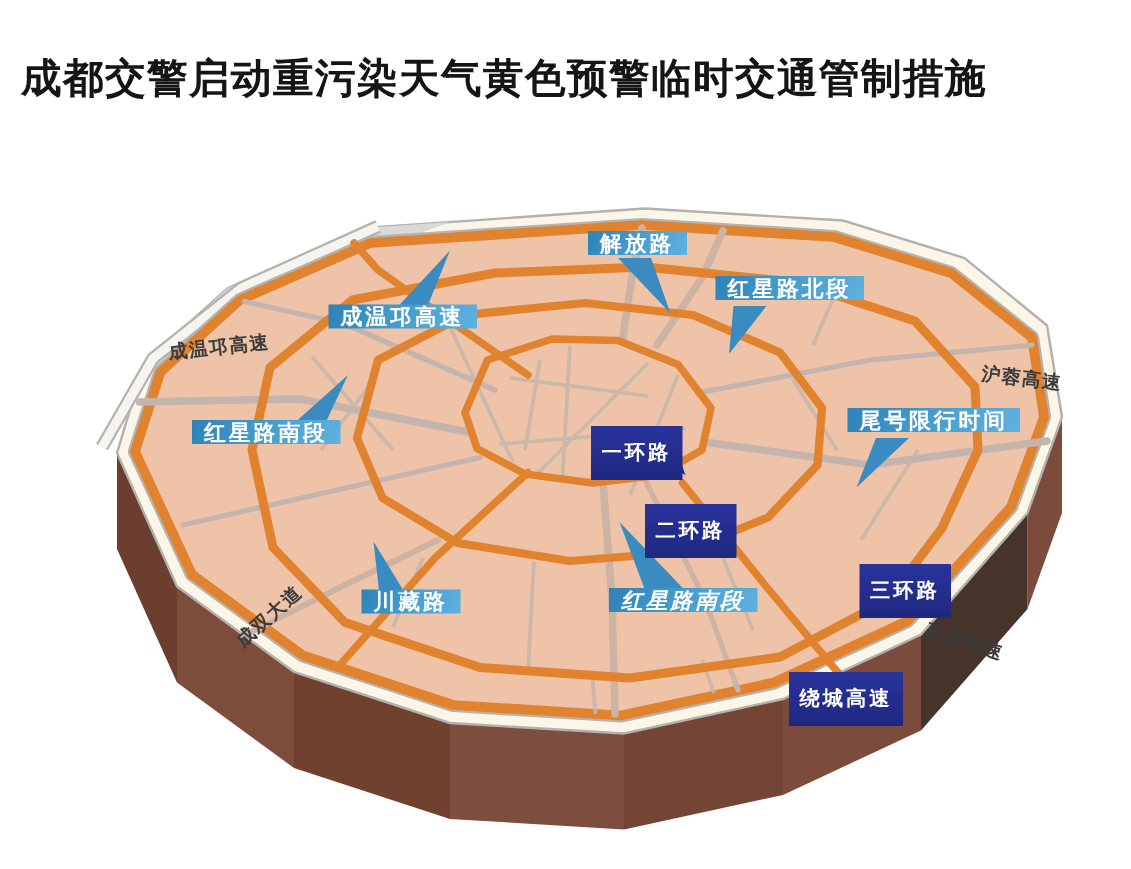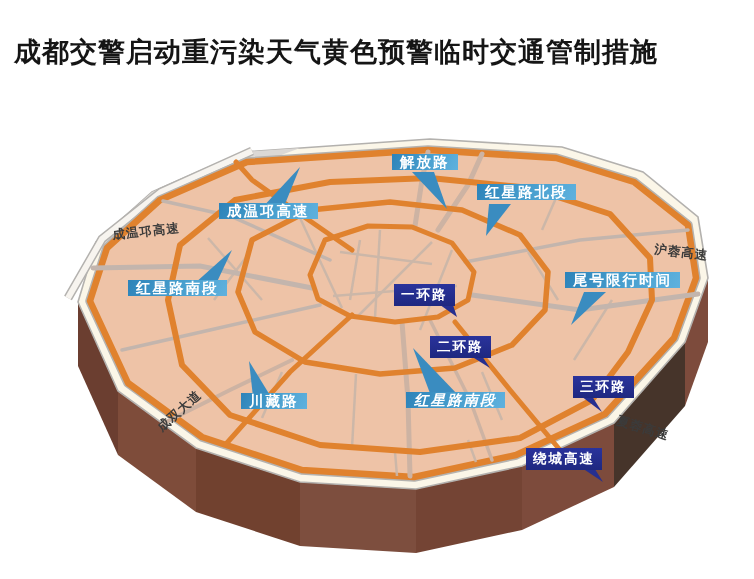--- a/index.html
+++ b/index.html
@@ -19,21 +19,21 @@
   .callout{
     position:absolute;z-index:3;display:flex;align-items:center;justify-content:center;
     color:#fff;font-weight:700;white-space:nowrap;
   }
   .callout.blue{
     background:linear-gradient(115deg,#2d83b9 0%,#49a0cf 55%,#5fb1de 100%);
     height:16px;padding:0 8px;font-size:14.5px;letter-spacing:2px;
   }
   .callout.navy{
     background:linear-gradient(180deg,#2a339c 0%,#1f2880 100%);
-    height:22px;padding:0 7px;font-size:13.5px;letter-spacing:2px;
+    height:36px;padding:0 7px;font-size:13.5px;letter-spacing:2px;
   }
 </style>
 </head>
 <body>
 
 <div class="titles">
   <div class="main-title">成都交警启动重污染天气黄色预警临时交通管制措施</div>
 </div>
 
 <svg id="map-svg" width="754" height="579" viewBox="0 0 754 579">

